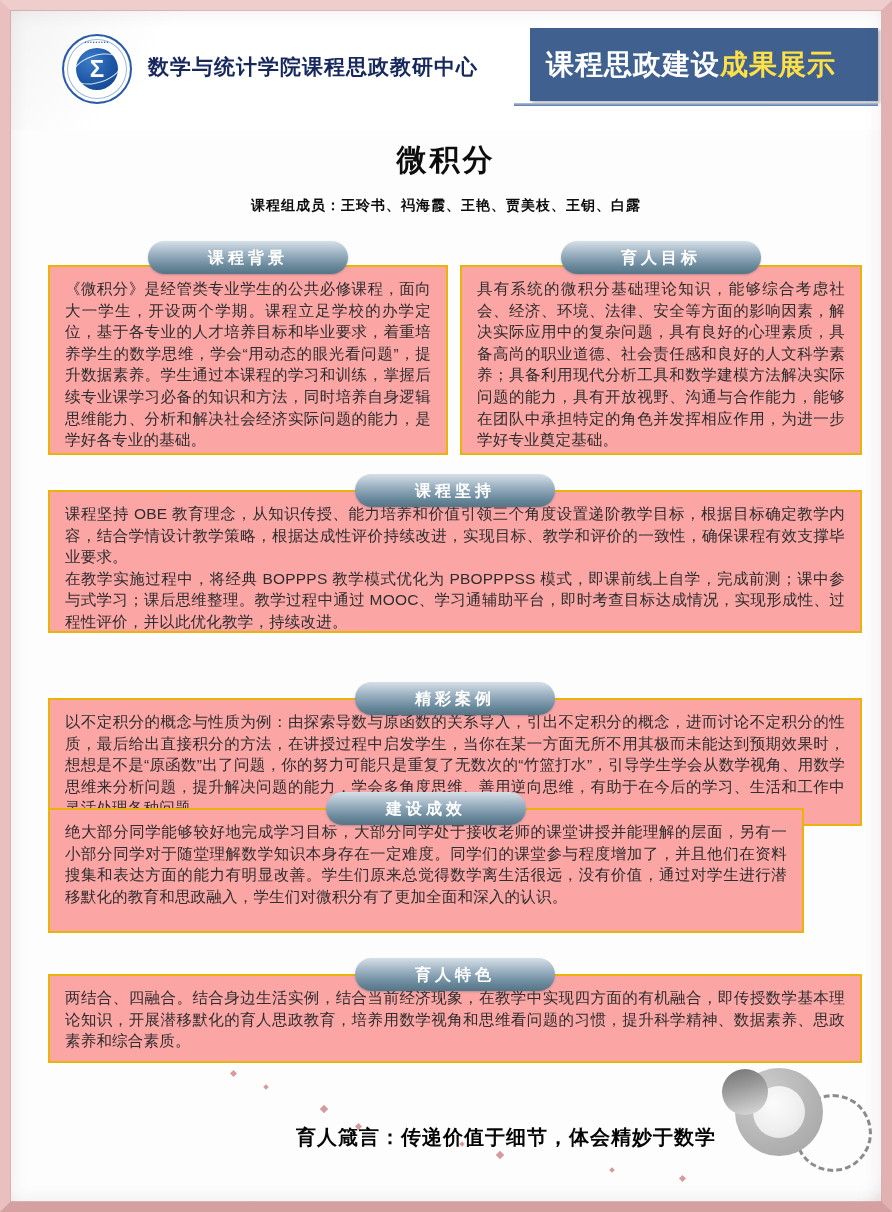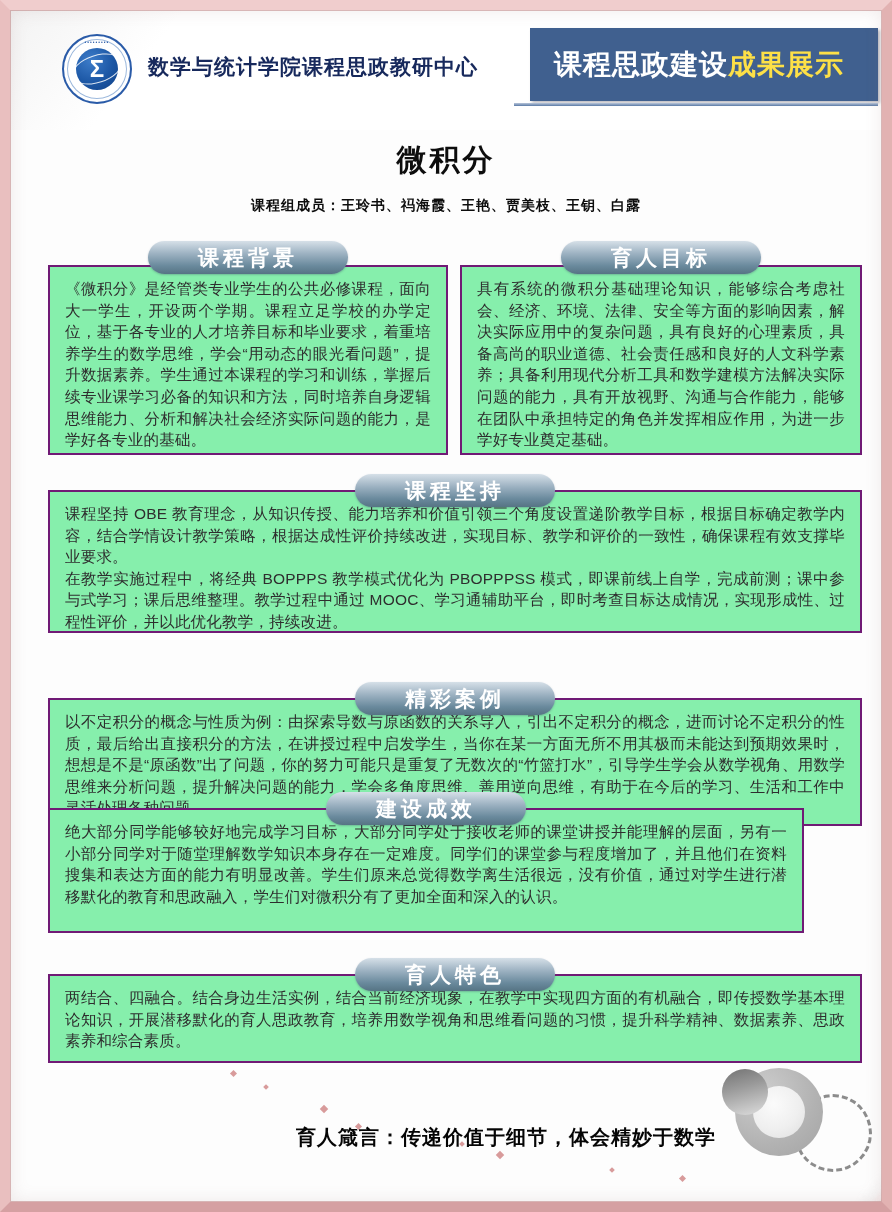--- a/index.html
+++ b/index.html
@@ -7,33 +7,33 @@
   .page{position:relative;width:892px;height:1212px;background:#fdfdfd;overflow:hidden;}
   .frame{position:absolute;inset:0;border:10px solid;border-color:#f0cdcd #e2b2b2 #d5a0a2 #e9bfbf;box-shadow:inset 0 0 0 1px rgba(190,130,130,.55), inset 0 0 18px rgba(140,100,100,.14);z-index:40;pointer-events:none;}
   .sheen{position:absolute;left:10px;top:10px;right:10px;height:120px;background:linear-gradient(128deg,#f3f3f3 0%,#ffffff 18%,#ffffff 100%);z-index:0;}
 
   
   .logo{position:absolute;left:62px;top:34px;width:66px;height:66px;border-radius:50%;background:#fff;border:2px solid #2a5ba8;box-shadow:inset 0 0 0 3px #fff, inset 0 0 0 4px #9db9dd;z-index:5;}
   .logo .disc{position:absolute;left:50%;top:50%;width:42px;height:42px;transform:translate(-50%,-50%);border-radius:50%;background:radial-gradient(circle at 35% 30%,#3d7cc9 0%,#1c57a5 55%,#0f3f85 100%);color:#fff;display:flex;align-items:center;justify-content:center;font-size:24px;font-weight:bold;}
   .logo .orbit{position:absolute;left:50%;top:50%;width:50px;height:26px;transform:translate(-50%,-50%) rotate(-18deg);border:1px solid rgba(255,255,255,.85);border-radius:50%;}
   .logo .ringtext{position:absolute;left:0;right:0;top:3px;text-align:center;font-size:5px;color:#2a5ba8;letter-spacing:1px;}
   .org-title{position:absolute;left:148px;top:53px;font-size:21px;font-weight:600;color:#17295c;letter-spacing:1px;z-index:5;}
-  .banner{position:absolute;left:530px;top:28px;width:348px;height:73px;background:#40608f;display:flex;align-items:center;padding-left:24px;box-sizing:border-box;z-index:5;box-shadow:2px 2px 3px rgba(60,60,80,.35);}
+  .banner{position:absolute;left:530px;top:28px;width:348px;height:73px;background:#40608f;display:flex;align-items:center;padding-left:16px;box-sizing:border-box;z-index:5;box-shadow:2px 2px 3px rgba(60,60,80,.35);}
   .banner span{font-size:28px;font-weight:bold;letter-spacing:1px;white-space:nowrap;}
   .banner .w{color:#ffffff;}
   .banner .g{color:#fde047;}
   .banner-underline{position:absolute;left:514px;top:103px;width:364px;height:3px;background:linear-gradient(#b9c6da,#5a7aa6);z-index:5;}
 
   .course-title{position:absolute;left:0;right:0;top:140px;text-align:center;font-size:30px;font-weight:800;color:#0d0d0d;letter-spacing:3px;z-index:5;}
   .members{position:absolute;left:0;right:0;top:197px;text-align:center;font-size:14px;font-weight:700;color:#0d0d0d;letter-spacing:1px;z-index:5;}
 
   
   .section{position:absolute;z-index:6;}
-  .pill{position:absolute;left:50%;transform:translateX(-50%);width:200px;height:33px;line-height:33px;text-align:center;border-radius:17px;color:#fff;font-size:21px;font-weight:bold;letter-spacing:4px;background:linear-gradient(180deg,#d6e0e8 0%,#9db2c2 38%,#6a8a9d 75%,#567484 100%);box-shadow:0 1px 2px rgba(70,90,110,.35);z-index:2;}
-  .box{position:absolute;left:0;right:0;bottom:0;background:#86efac;border:2px solid #701a75;box-sizing:border-box;z-index:1;}
+  .pill{position:absolute;left:50%;transform:translateX(-50%);width:200px;height:33px;line-height:33px;text-align:center;border-radius:17px;color:#fff;font-size:16px;font-weight:bold;letter-spacing:4px;background:linear-gradient(180deg,#d6e0e8 0%,#9db2c2 38%,#6a8a9d 75%,#567484 100%);box-shadow:0 1px 2px rgba(70,90,110,.35);z-index:2;}
+  .box{position:absolute;left:0;right:0;bottom:0;background:#fca5a5;border:2px solid #eab308;box-sizing:border-box;z-index:1;}
   .box-text{margin:0;padding:11px 15px;font-size:15.5px;line-height:21.6px;color:#2e2e2e;text-align:justify;white-space:pre-line;letter-spacing:.2px;}
 
   .sec-bg{left:48px;top:241px;width:400px;height:214px;}
   .sec-goal{left:460px;top:241px;width:402px;height:214px;}
   .sec-bg .box,.sec-goal .box{top:24px;}
   .sec-design{left:48px;top:474px;width:814px;height:159px;}
   .sec-case{left:48px;top:646px;width:814px;height:144px;margin-top:36px;}
   .sec-effect{left:48px;top:792px;width:756px;height:141px;}
   .sec-feature{left:48px;top:958px;width:814px;height:105px;}
   .sec-design .box,.sec-case .box,.sec-effect .box,.sec-feature .box{top:16px;}

